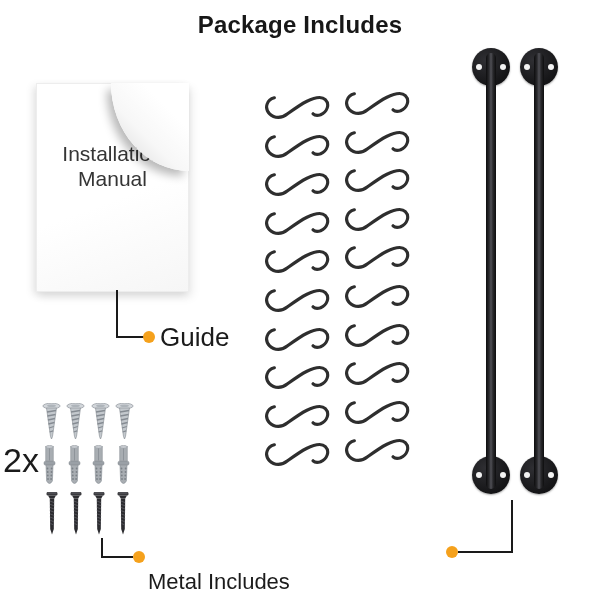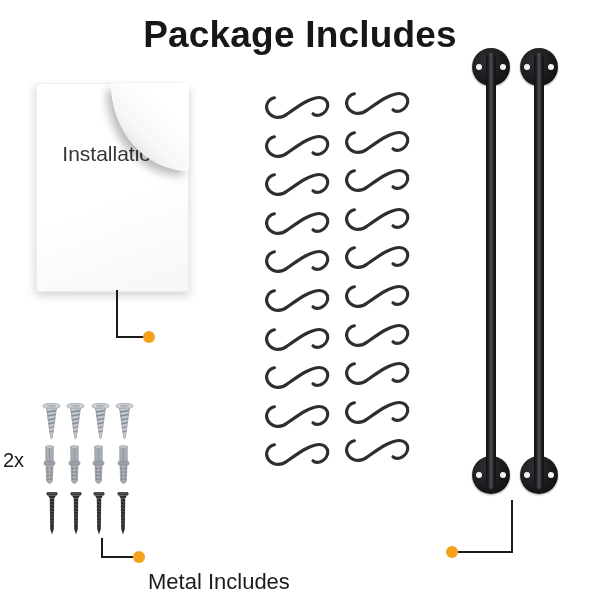--- a/index.html
+++ b/index.html
@@ -2,21 +2,21 @@
 <html style="--accent: #F5A11C; --line: #1a1a1a;"><head>
 <meta charset="utf-8">
 <style>
   html,body { margin:0; padding:0; background:#ffffff; }
   .canvas {
     position:relative; width:600px; height:600px; background:#ffffff;
     font-family:"Liberation Sans", sans-serif; color:#1a1a1a; overflow:hidden;
   }
   .title {
     position:absolute; top:4px; left:0; width:100%; text-align:center;
-    font-size:37px; line-height:42px; font-weight:600; letter-spacing:.2px; color:#171717;margin-top:10px;
+    font-size:24px; line-height:42px; font-weight:600; letter-spacing:.2px; color:#171717;
   }
 
   
   .manual-sheet {
     position:absolute; left:36px; top:83px; width:151px; height:207px;
     background:linear-gradient(160deg,#ffffff 55%,#f6f6f6);
     border:1px solid #ededed;
     box-shadow:-3px 3px 8px rgba(0,0,0,.10), 3px 5px 9px rgba(0,0,0,.08);
   }
   .manual-text {
@@ -30,21 +30,21 @@
     box-shadow:-5px 6px 10px -1px rgba(0,0,0,.28);
   }
 
   
   .cl { position:absolute; background:var(--line,#1a1a1a); }
   .dot { position:absolute; width:12px; height:12px; border-radius:50%; background:var(--accent,#F5A11C); }
   .lbl { position:absolute; white-space:pre; color:#1b1b1b; }
   .guide-label { left:160px; top:322px; font-size:26px; line-height:30px; }
   .rail-label  { left:382px; top:538px; font-size:25px; line-height:30px; }
   .hw-labels   { left:148px; top:519px; font-size:22px; line-height:25px; }
-  .qty-label   { left:3px;  top:445px; font-size:20px; line-height:30px; }
+  .qty-label   { left:3px;  top:445px; font-size:34px; line-height:30px; }
 
   
   .hooks-grid {
     position:absolute; left:263px; top:93px;
     display:grid; grid-template-columns:80px 80px; grid-auto-rows:38.6px;
   }
   .hooks-grid svg:nth-child(even) { transform:translateY(-4px); }
 
   
   .rails-row {
@@ -74,26 +74,28 @@
 </head>
 <body>
 
 <div class="canvas">
 
   <div class="title">Package Includes</div>
 
   <div class="manual-sheet">
     <div class="manual-text">
       <div>Installation</div>
+      <div>Manual</div>
     </div>
     <div class="manual-curl"></div>
   </div>
   <div class="cl" style="left:116px;top:290px;width:2px;height:47px;"></div>
   <div class="cl" style="left:116px;top:336px;width:28px;height:2px;"></div>
   <div class="dot" style="left:143px;top:331px;"></div>
+  <div class="lbl guide-label">Guide</div>
 
   <div class="hooks-grid">
   <svg class="hook" width="68" height="34" viewBox="0 0 70 36">
     <path d="M11 5 C3 7 0 16 6 22 C11 27 19 27 25 22 C32 17 39 12 45 9 C51 6 60 2 65 7 C70 12 67 20 60 23 C57 24 54 24 52 22" fill="none" stroke="#2e2e2e" stroke-width="3.3" stroke-linecap="round"></path>
   </svg>
 
   <svg class="hook" width="68" height="34" viewBox="0 0 70 36">
     <path d="M11 5 C3 7 0 16 6 22 C11 27 19 27 25 22 C32 17 39 12 45 9 C51 6 60 2 65 7 C70 12 67 20 60 23 C57 24 54 24 52 22" fill="none" stroke="#2e2e2e" stroke-width="3.3" stroke-linecap="round"></path>
   </svg>
 

